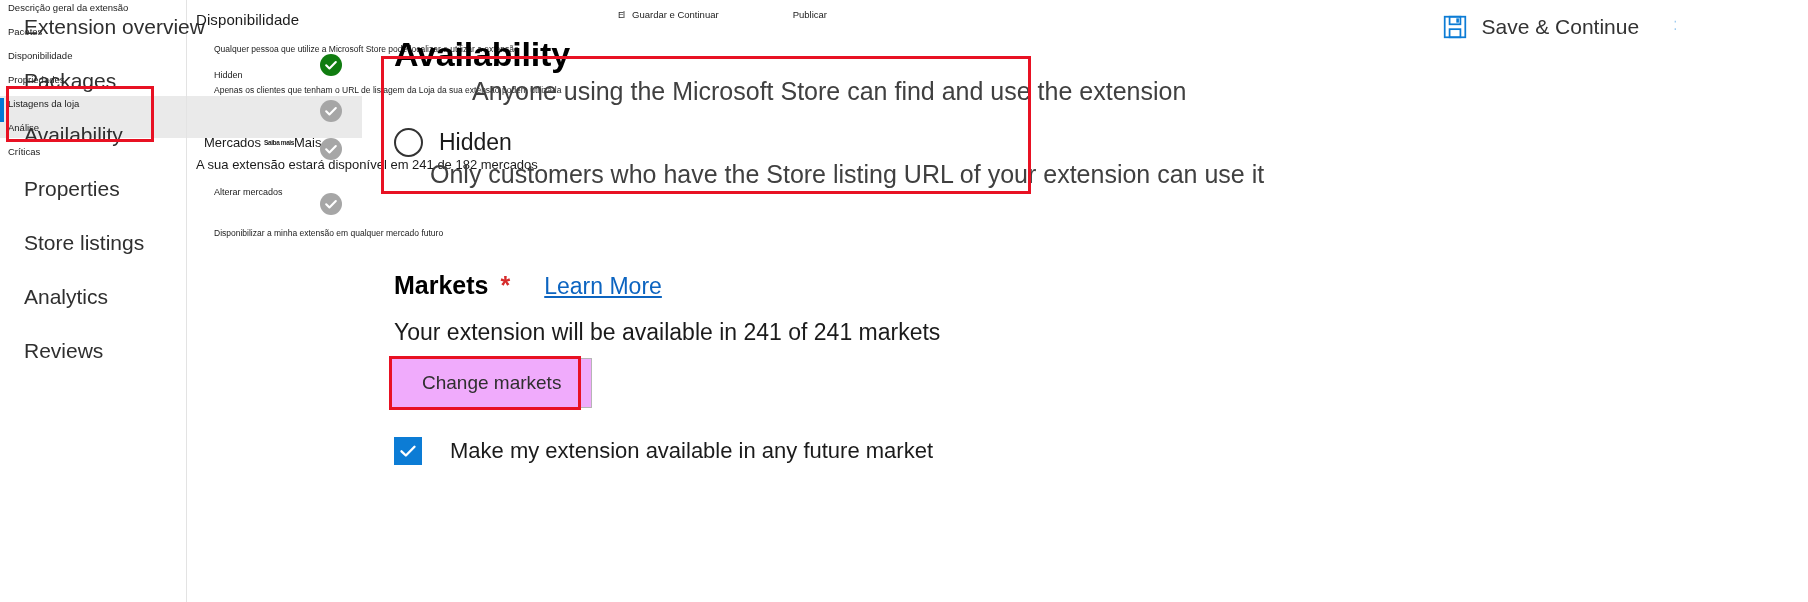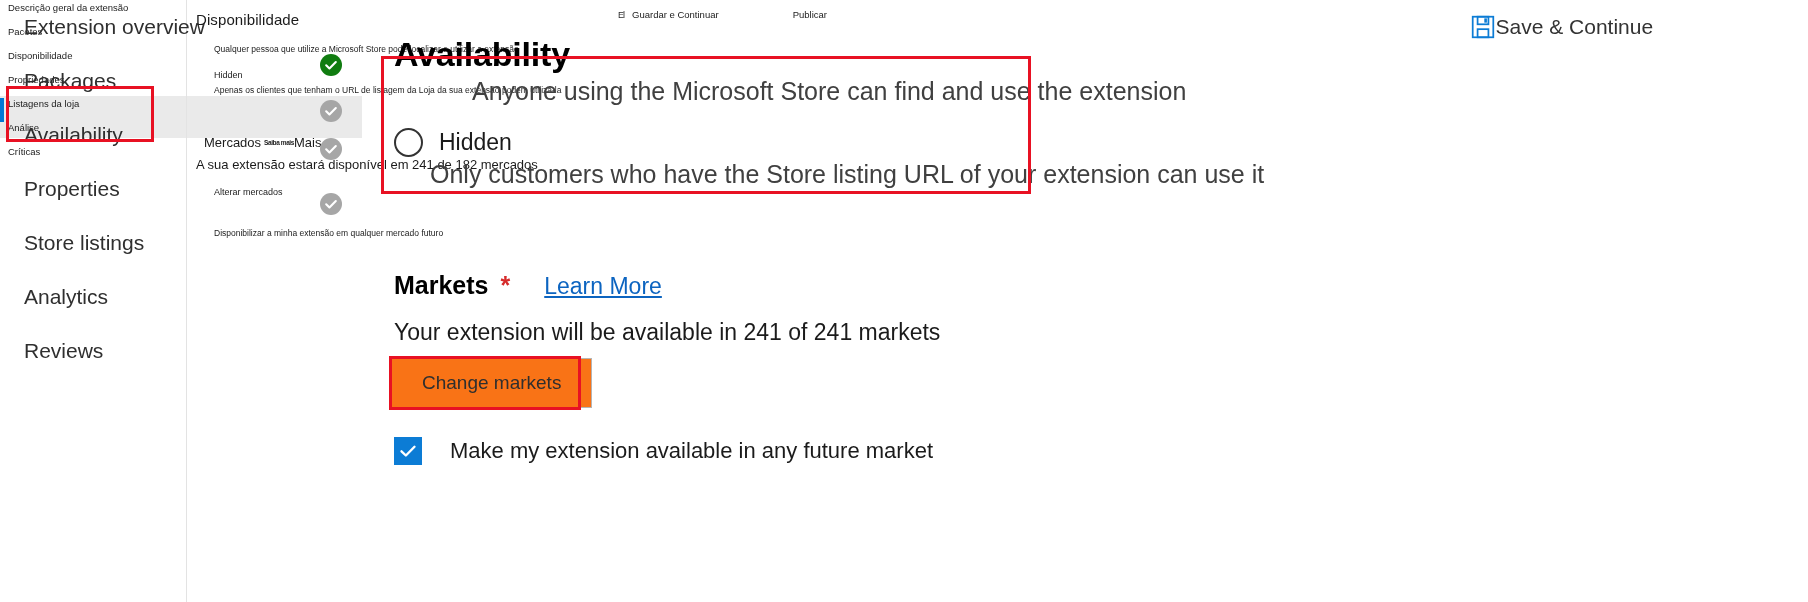--- a/index.html
+++ b/index.html
@@ -176,20 +176,21 @@
     position: absolute;
     right: 26px;
     top: 14px;
     display: flex;
     align-items: center;
     gap: 34px;
   }
   .en-tb-btn {
     display: flex;
     align-items: center;
+    gap: 14px;
     font-size: 21px;
     color: #333333;
     white-space: nowrap;
     text-align: center;
   }
   .en-tb-btn.disabled { color: #a8a8a8; }
   .en-tb-btn svg { display: block; }
 
   .en-opt-desc {
     position: absolute;
@@ -253,21 +254,21 @@
     white-space: nowrap;
   }
 
   .en-change-btn-wrap {
     position: absolute;
     left: 391px;
     top: 358px;
   }
   .en-change-btn {
     border: 1px solid #b5b5b5;
-    background: #f97316;
+    background: #f0abfc;
     font-family: "Liberation Sans", sans-serif;
     font-size: 19px;
     color: #2f2f2f;
     padding: 13px 30px;
     cursor: pointer;
     white-space: nowrap;
   }
 
   .en-checkbox-row {
     position: absolute;

